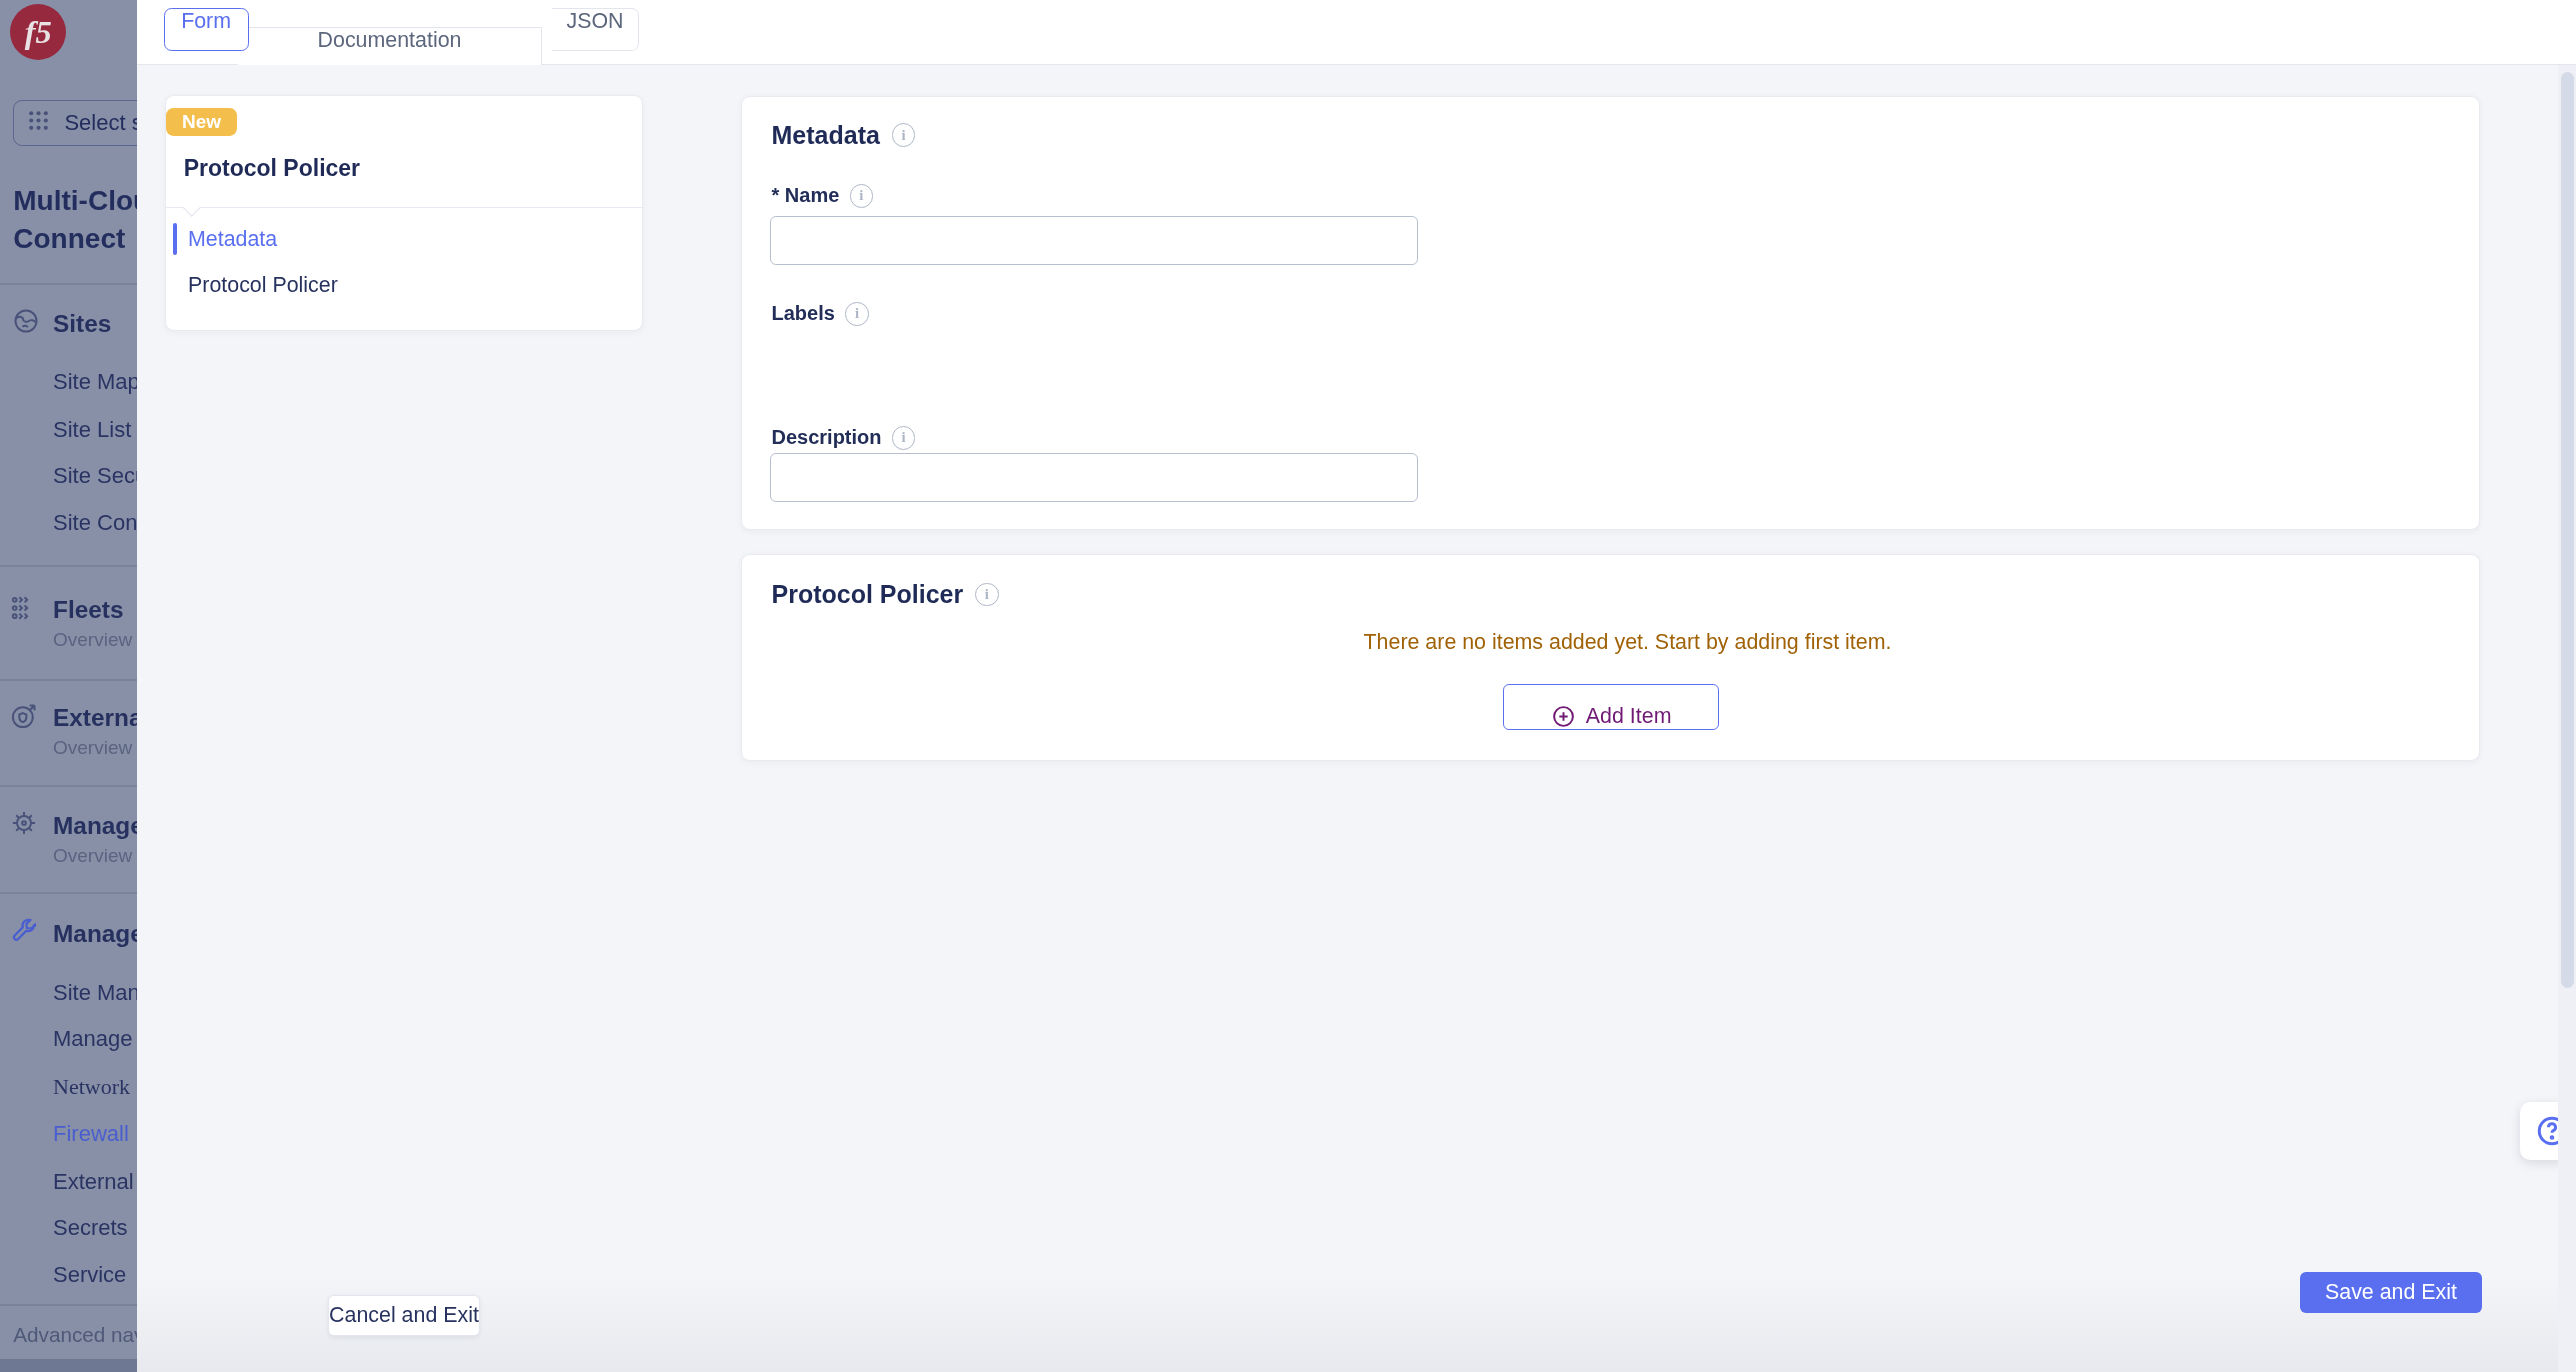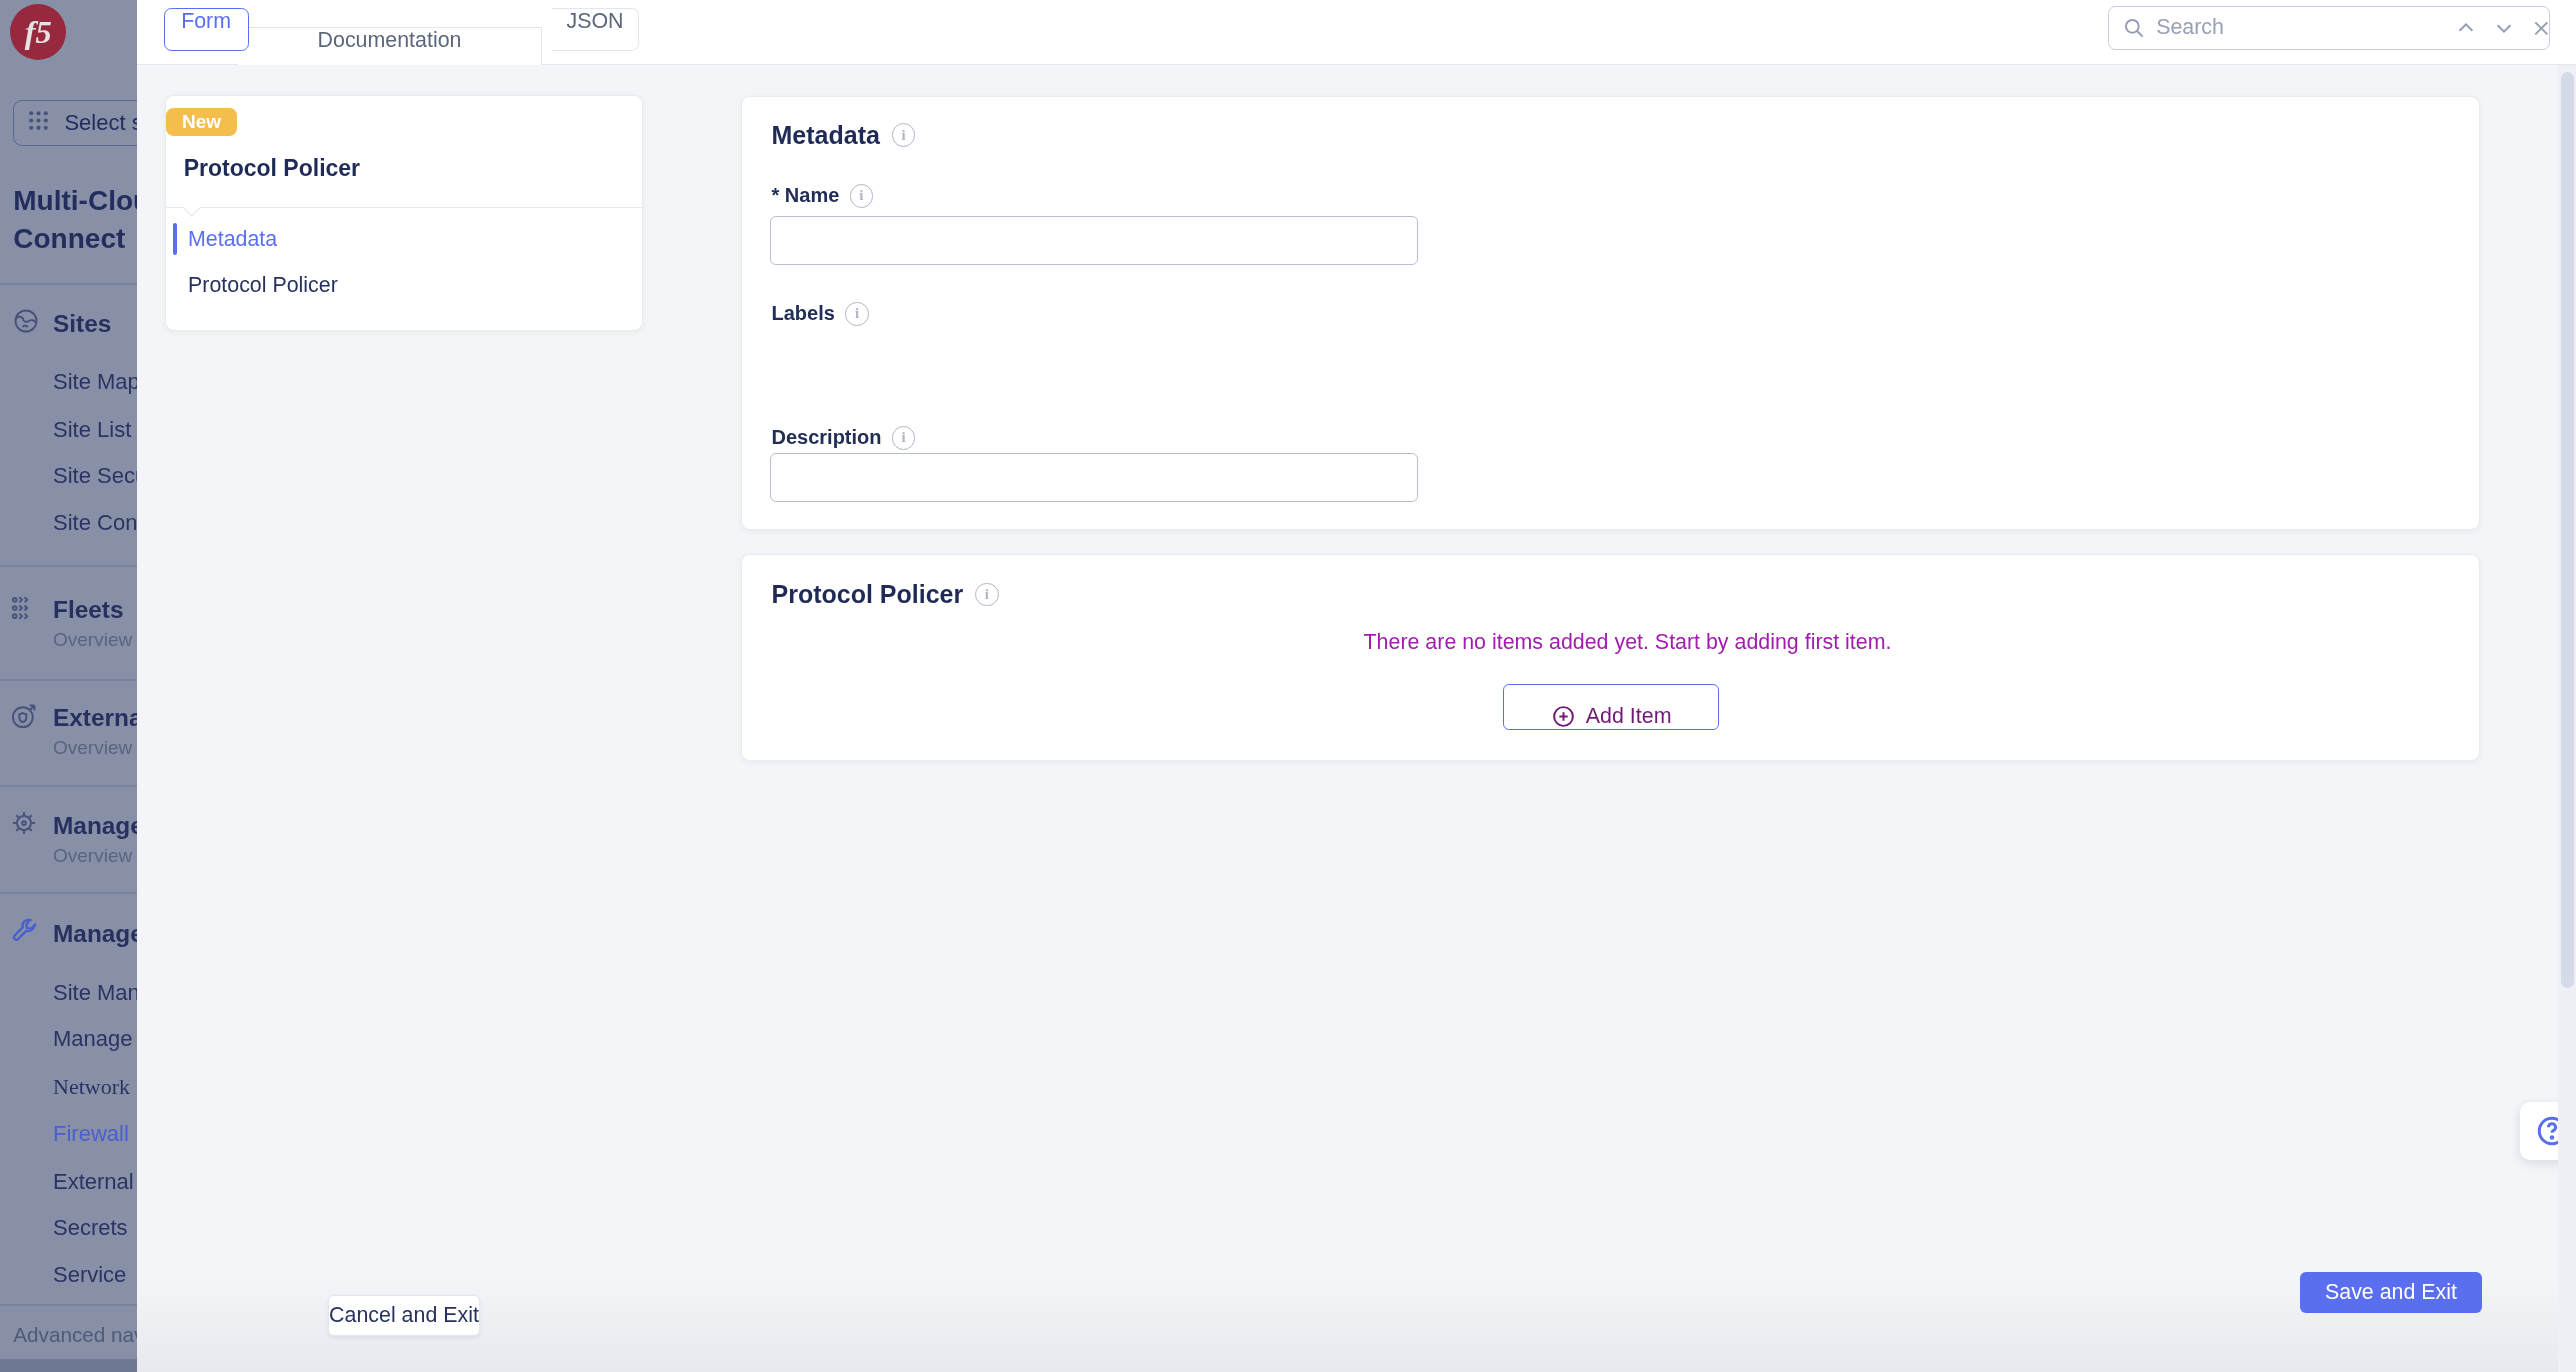--- a/index.html
+++ b/index.html
@@ -58,21 +58,21 @@
     align-items:center; gap:10.3px; }
   .txt { position:absolute; border:1.5px solid #b7bfce; border-radius:5.9px; background:#fff;
     font-size:21.4px; color:#2a3560; padding:0 14.8px; outline:none;
     font-family:"Liberation Sans", sans-serif; }
   .info-i { width:23.6px; height:23.6px; border:1.5px solid #aeb6c6; border-radius:50%;
     color:#aeb6c6; font-size:14.8px; font-weight:bold; display:inline-flex;
     align-items:center; justify-content:center; font-family:"Liberation Serif", serif; }
   .labels-box { position:absolute; border:1.5px solid #b7bfce; border-radius:5.9px; background:#fff;
     display:flex; align-items:center; padding:0 16.2px; }
   .add-label { color:#5f74f2; font-size:21.4px; }
-  .empty-txt { font-size:21.4px; color:#a21caf; text-align:center;padding-left:32px; }
+  .empty-txt { font-size:21.4px; color:#a16207; text-align:center;padding-left:32px; }
   .add-item-btn { position:absolute; border:1.5px solid #5a6ff0; border-radius:5.9px; background:#fff;
     color:#701a75; font-size:21.4px; display:flex; align-items:flex-end; justify-content:center;
     gap:10.3px; }
   .btn-cancel { position:absolute; background:#fff; border:1.5px solid #e3e6ef; border-radius:5.9px;
     color:#27325e; font-size:21.4px; display:flex; align-items:center; justify-content:center;
     box-shadow:0 1.5px 4.4px rgba(40,50,90,0.08); }
   .btn-save { position:absolute; background:#5a6ff0; border-radius:5.9px; color:#fff;
     font-size:21.4px; display:flex; align-items:center; justify-content:center; }
   .help-card { position:absolute; background:#fff; border-radius:10.3px;
     box-shadow:0 3px 10.3px rgba(40,50,90,0.14); display:flex; align-items:center;
@@ -185,45 +185,20 @@
   <div class="tab tab-plain" style="left:101px; width:304px; border-radius:0;margin-top:19px;">
     <span>Documentation</span>
   </div>
   <div class="tab tab-plain" style="left:415px; width:87px; border-radius:0 7.4px 7.4px 0;">
     <span>JSON</span>
   </div>
   <div class="tab tab-active" style="left:26.6px; width:85px;">
     <span>Form</span>
   </div>
 
-  <div id="searchbox">
-    <span class="sic" style="margin:0 10.3px 0 13.3px; display:flex;">
-      <svg width="23.6" height="23.6" viewBox="0 0 24 24" fill="none" stroke="currentColor" stroke-width="2">
-        <circle cx="10.5" cy="10.5" r="6.5"></circle>
-          <path d="M15.5 15.5L21 21"></path>
-      </svg>
-      </span>
-    <input type="text" placeholder="Search" style="">
-    <span class="sdiv"></span>
-    <span class="sic" style="margin-right:16.2px; display:flex;">
-      <svg width="22" height="22" viewBox="0 0 24 24" fill="none" stroke="currentColor" stroke-width="2.2">
-          <path d="M5 15l7-7 7 7"></path>
-        </svg>
-      </span>
-    <span class="sic" style="margin-right:16.2px; display:flex;">
-      <svg width="22" height="22" viewBox="0 0 24 24" fill="none" stroke="currentColor" stroke-width="2.2">
-          <path d="M5 9l7 7 7-7"></path>
-        </svg>
-      </span>
-    <span class="sic" style="margin-right:14.8px; display:flex;">
-      <svg width="20.7" height="20.7" viewBox="0 0 24 24" fill="none" stroke="currentColor" stroke-width="2.2">
-          <path d="M5 5l14 14M19 5L5 19"></path>
-        </svg>
-      </span>
-  </div>
 </header>
 
 <div id="main" class="abs">
 
   <div class="card" style="left:28px; top:29.5px; width:478px; height:236px;">
     <div class="abs badge" style="left:0; top:12.6px; width:71px; height:28px;">
       <span>New</span>
     </div>
     <div class="abs panel-title" style="left:17.7px; top:59px;">Protocol Policer</div>
     <div class="abs" style="left:0; top:111px; width:478px; height:1.5px; background:#e7e9f0;"></div>

